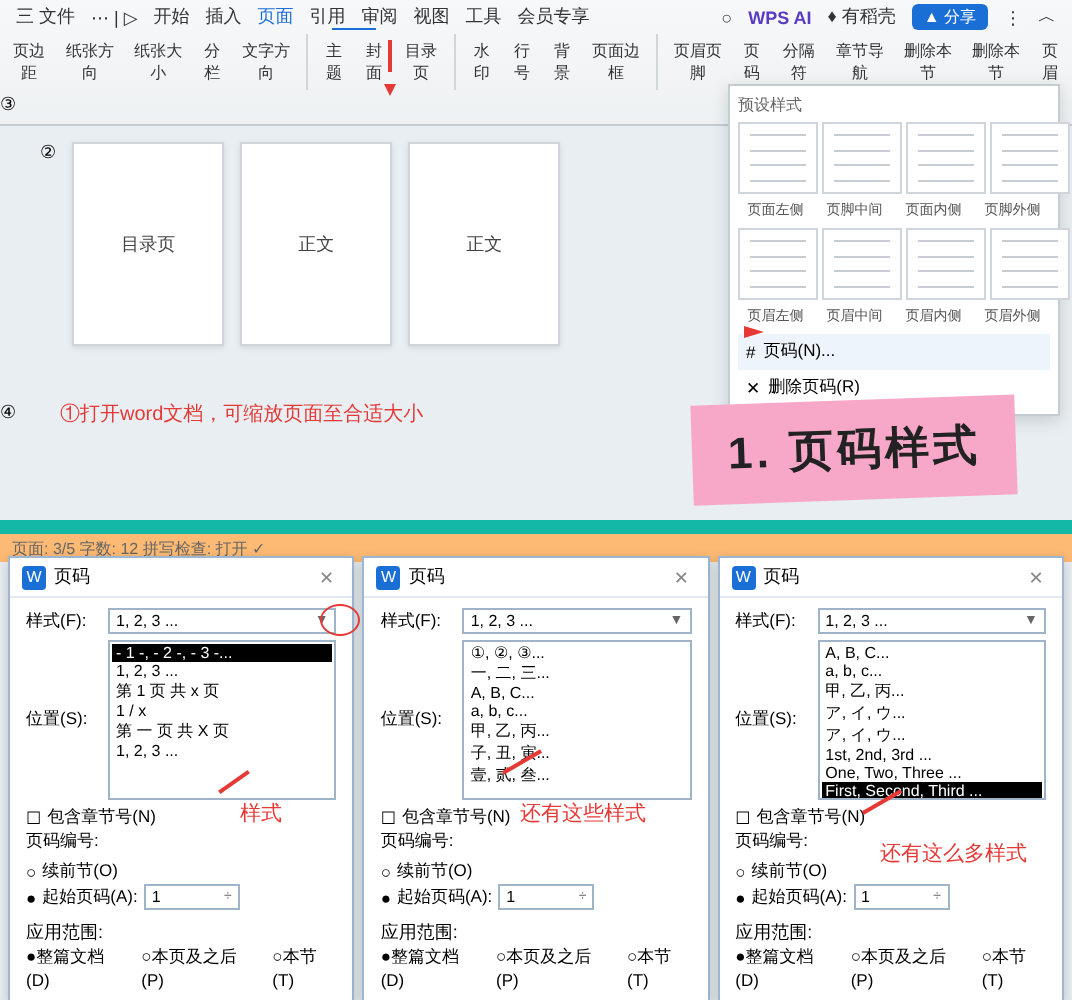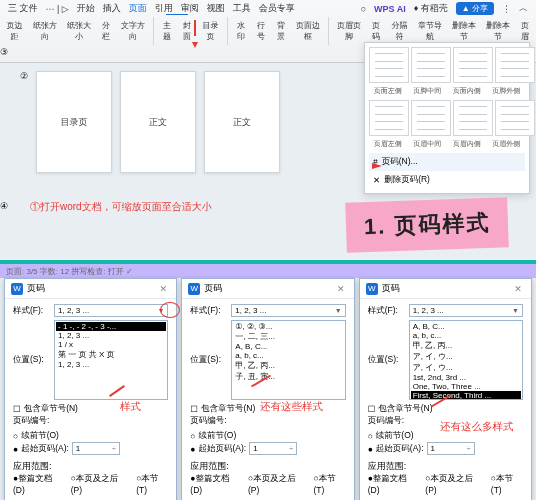--- a/index.html
+++ b/index.html
@@ -176,22 +176,22 @@
   color: #222;
   letter-spacing: 2px;
 }
 
 .statusbar {
   position: absolute;
   top: 260px;
   left: 0;
   right: 0;
   height: 14px;
-  background: #c4b5fd;
-  border-top: 4px solid #14b8a6;
+  background: #fdba74;
+  border-top: 7px solid #14b8a6;
   font-size: 8px;
   color: #666;
   display: flex;
   align-items: center;
   padding: 0 6px;
 }
 
 .dialogs {
   position: absolute;
   top: 278px;
@@ -348,20 +348,21 @@
   <div class="page">
       <span>正文</span>
     </div>
   <div class="page">
       <span>正文</span>
     </div>
 </div>
 
 
 <div class="style-panel">
+  <div class="title">预设样式</div>
   <div class="style-grid">
     <div class="style-cell">
         <div class="line"></div>
         <div class="line"></div>
         <div class="line"></div>
         <div class="line"></div>
       </div>
     <div class="style-cell">
         <div class="line"></div>
         <div class="line"></div>
@@ -457,20 +458,21 @@
         <div class="select">
             <span>1, 2, 3 ...</span>
             <span class="caret">▼</span>
           </div>
       </div>
       <div class="fld">
         <label>位置(S):</label>
         <div class="listbox">
           <div class="sel">- 1 -, - 2 -, - 3 -...</div>
           <div>1, 2, 3 ...</div>
+          <div>第 1 页 共 x 页</div>
           <div>1 / x</div>
           <div>第 一 页 共 X 页</div>
           <div>1, 2, 3 ...</div>
         </div>
       </div>
       <div class="chk">
           <span>☐</span>
           <span>包含章节号(N)</span>
         </div>
       <div class="fld">
@@ -518,20 +520,21 @@
       </div>
       <div class="fld">
         <label>位置(S):</label>
         <div class="listbox">
           <div>①, ②, ③...</div>
           <div>一, 二, 三...</div>
           <div>A, B, C...</div>
           <div>a, b, c...</div>
           <div>甲, 乙, 丙...</div>
           <div>子, 丑, 寅...</div>
+          <div>壹, 贰, 叁...</div>
         </div>
       </div>
       <div class="chk">
           <span>☐</span>
           <span>包含章节号(N)</span>
         </div>
       <div class="fld">
           <label>页码编号:</label>
         </div>
       <div class="chk">

